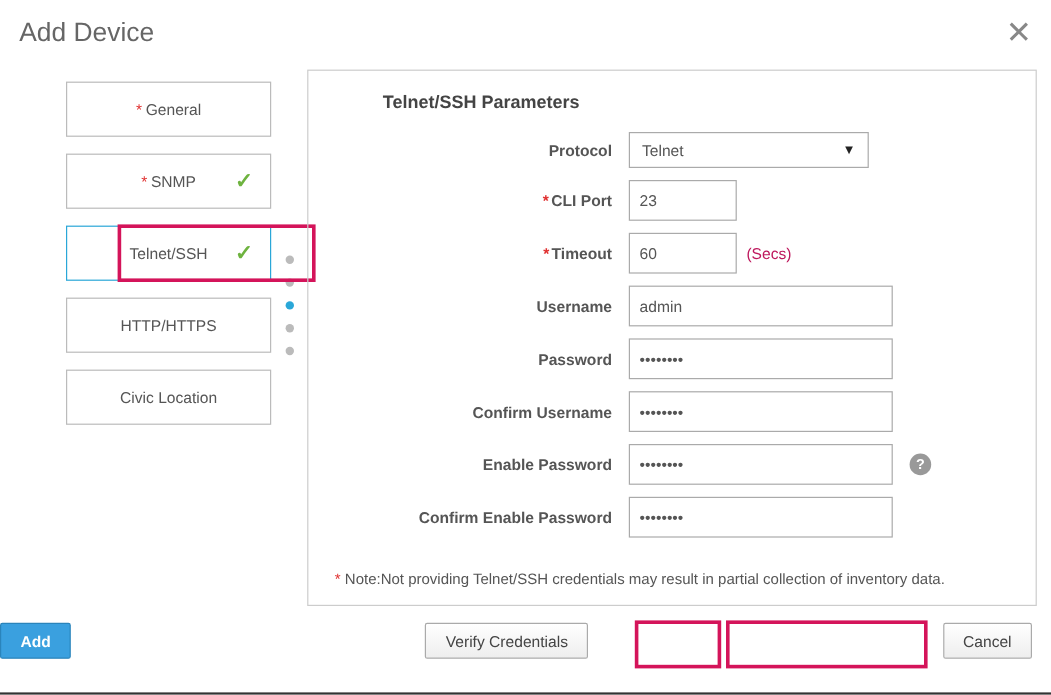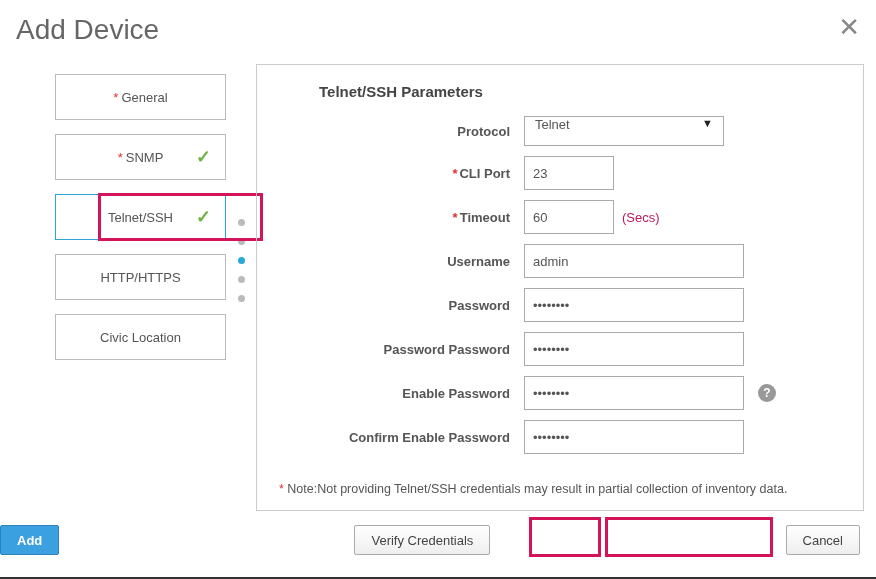--- a/index.html
+++ b/index.html
@@ -14,21 +14,21 @@
     position: relative;
     overflow: hidden;
   }
   .header {
     display: flex;
     justify-content: space-between;
     align-items: flex-start;
     padding: 14px 16px 8px 16px;
   }
   .title {
-    font-size: 28px;
+    font-size: 22px;
     color: #666;
     font-weight: 400;
   }
   .close-x {
     font-size: 26px;
     color: #888;
     cursor: pointer;
     line-height: 1;
   }
   .body {
@@ -115,21 +115,21 @@
     color: #555;
     font-weight: bold;
   }
   .row .lbl .req { color: #e03030; margin-right: 2px; }
   .row .ctl { display: flex; align-items: center; gap: 8px; }
   .select {
     width: 200px;
     height: 30px;
     border: 1px solid #aaa;
     display: flex;
-    align-items: flex-start;
+    align-items: center;
     justify-content: space-between;
     padding: 0 10px;
     cursor: pointer;
     background: #fff;
   }
   .select .tri { font-size: 11px; color: #222; }
   input[type=text], input[type=password] {
     height: 30px;
     border: 1px solid #aaa;
     padding: 16px 8px;
@@ -268,21 +268,21 @@
     </div>
 
     <div class="row">
       <div class="lbl">Password</div>
       <div class="ctl">
         <input type="password" class="w-wide" value="********" style="">
       </div>
     </div>
 
     <div class="row">
-      <div class="lbl">Password Password</div>
+      <div class="lbl">Confirm Username</div>
       <div class="ctl">
         <input type="password" class="w-wide" value="********" style="">
       </div>
     </div>
 
     <div class="row">
       <div class="lbl">Enable Password</div>
       <div class="ctl">
         <input type="password" class="w-wide" value="********" style="">
         <span class="help-icon">?</span>

